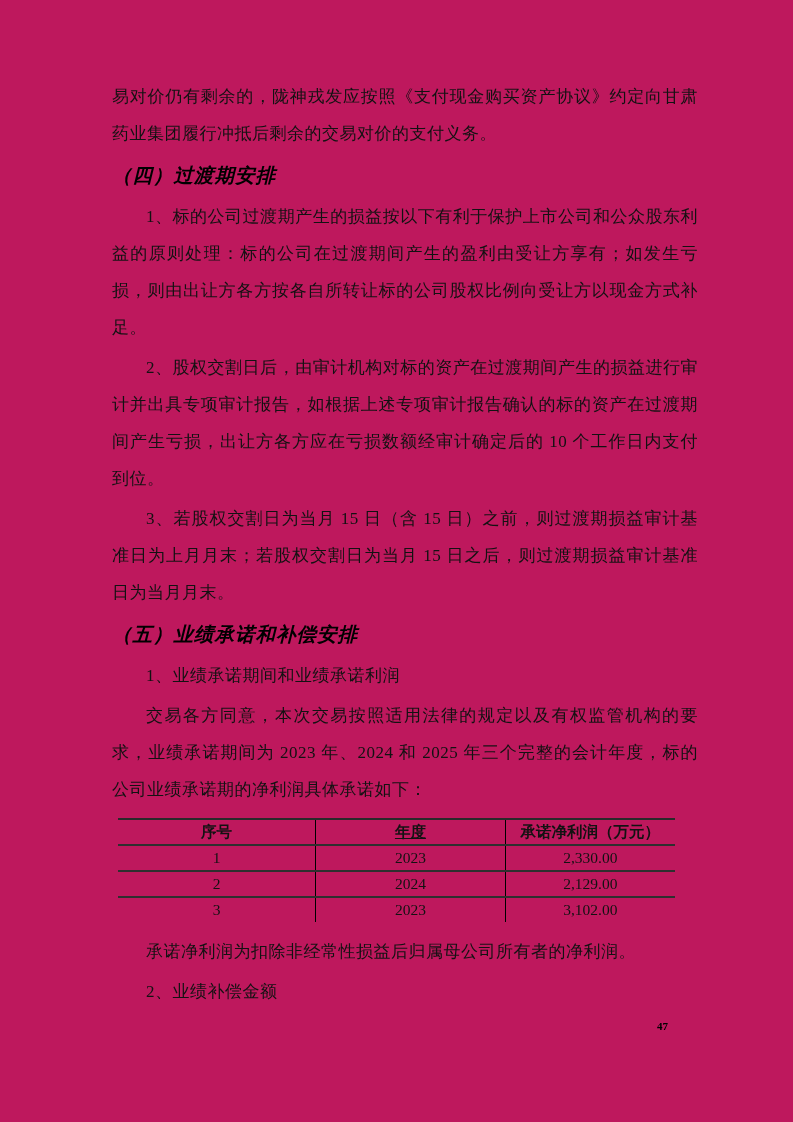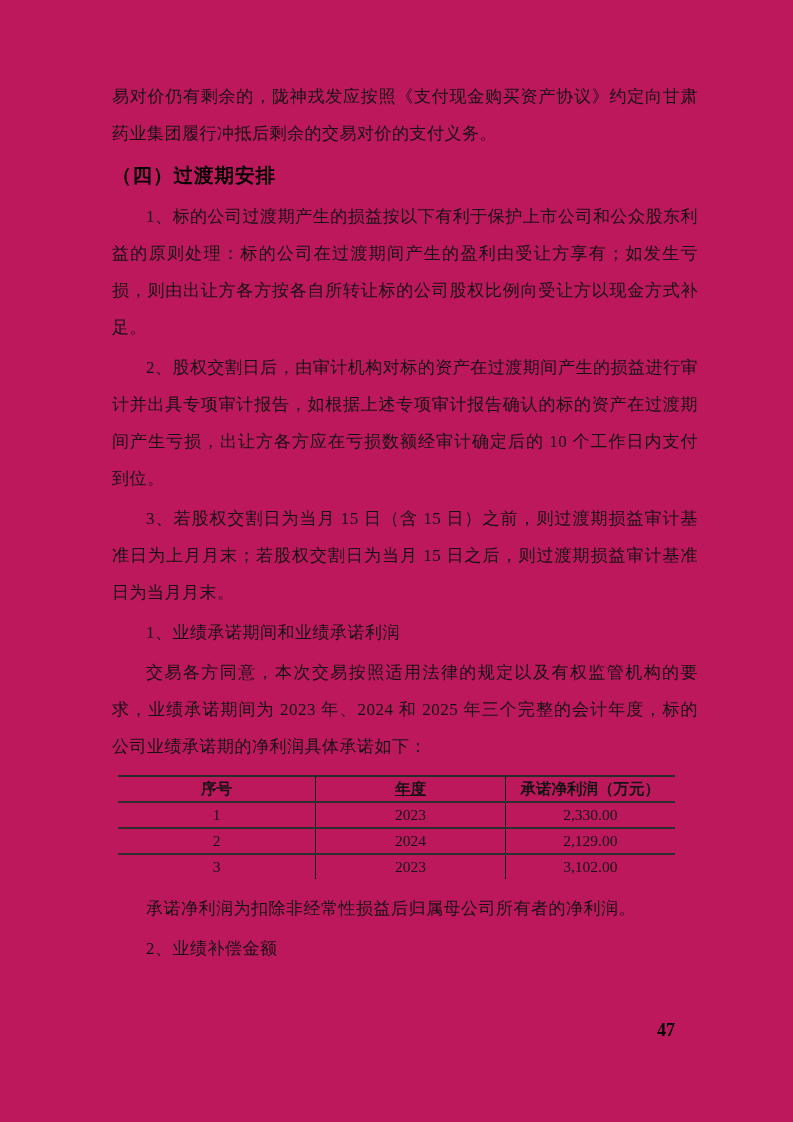--- a/index.html
+++ b/index.html
@@ -30,20 +30,21 @@
     text-indent: 0;
   }
   .section-heading {
     font-family: "Liberation Sans", "DejaVu Sans", sans-serif;
     font-weight: bold;
     font-size: 19.5px;
     line-height: 28px;
     color: #000000;
     margin: 9px 0 9px 0;
     letter-spacing: 1px;
+    font-style: italic;
   }
   .sub-item {
     font-size: 17px;
     line-height: 37px;
     margin: 0 0 3px 0;
     text-indent: 2em;
     letter-spacing: 0.5px;
   }
   table.commit-table {
     border-collapse: collapse;
@@ -72,21 +73,21 @@
   table.commit-table td + td {
     border-left: 1.5px solid #000000;
   }
   .col-seq   { width: 35.5%; }
   .col-year  { width: 34%; text-decoration: underline; }
   .col-profit{ width: 30.5%; }
   .page-number {
     position: absolute;
     left: 657px;
     top: 1020px;
-    font-size: 18px;
+    font-size: 11px;
     font-weight: bold;
     color: #000000;
     font-family: "Liberation Serif", "DejaVu Serif", serif;
   }
 </style>
 </head>
 <body>
 
 <div class="page">
 
@@ -94,20 +95,21 @@
 
 
   <h2 class="section-heading">（四）过渡期安排</h2>
 
   <p class="body-text">1、标的公司过渡期产生的损益按以下有利于保护上市公司和公众股东利益的原则处理：标的公司在过渡期间产生的盈利由受让方享有；如发生亏损，则由出让方各方按各自所转让标的公司股权比例向受让方以现金方式补足。</p>
 
   <p class="body-text">2、股权交割日后，由审计机构对标的资产在过渡期间产生的损益进行审计并出具专项审计报告，如根据上述专项审计报告确认的标的资产在过渡期间产生亏损，出让方各方应在亏损数额经审计确定后的 10 个工作日内支付到位。</p>
 
   <p class="body-text">3、若股权交割日为当月 15 日（含 15 日）之前，则过渡期损益审计基准日为上月月末；若股权交割日为当月 15 日之后，则过渡期损益审计基准日为当月月末。</p>
 
+  <h2 class="section-heading">（五）业绩承诺和补偿安排</h2>
 
   <p class="sub-item">1、业绩承诺期间和业绩承诺利润</p>
 
   <p class="body-text">交易各方同意，本次交易按照适用法律的规定以及有权监管机构的要求，业绩承诺期间为 2023 年、2024 和 2025 年三个完整的会计年度，标的公司业绩承诺期的净利润具体承诺如下：</p>
 
   <table class="commit-table">
     <thead>
       <tr>
         <th class="col-seq">序号</th>
         <th class="col-year">年度</th>

